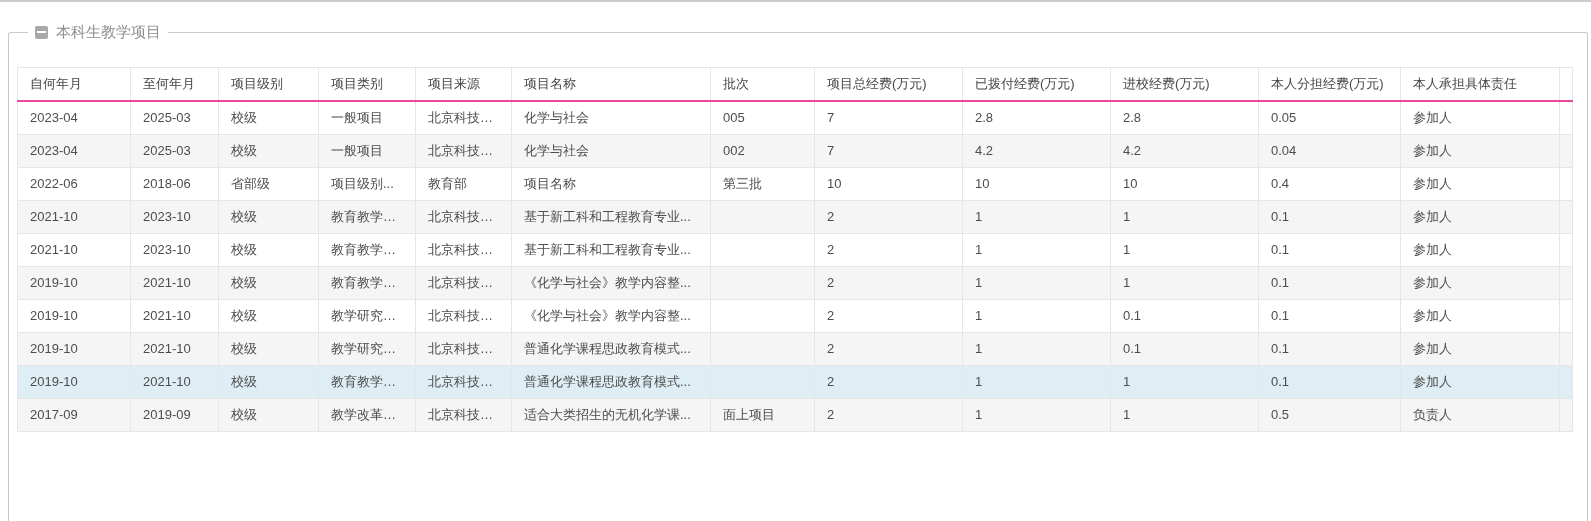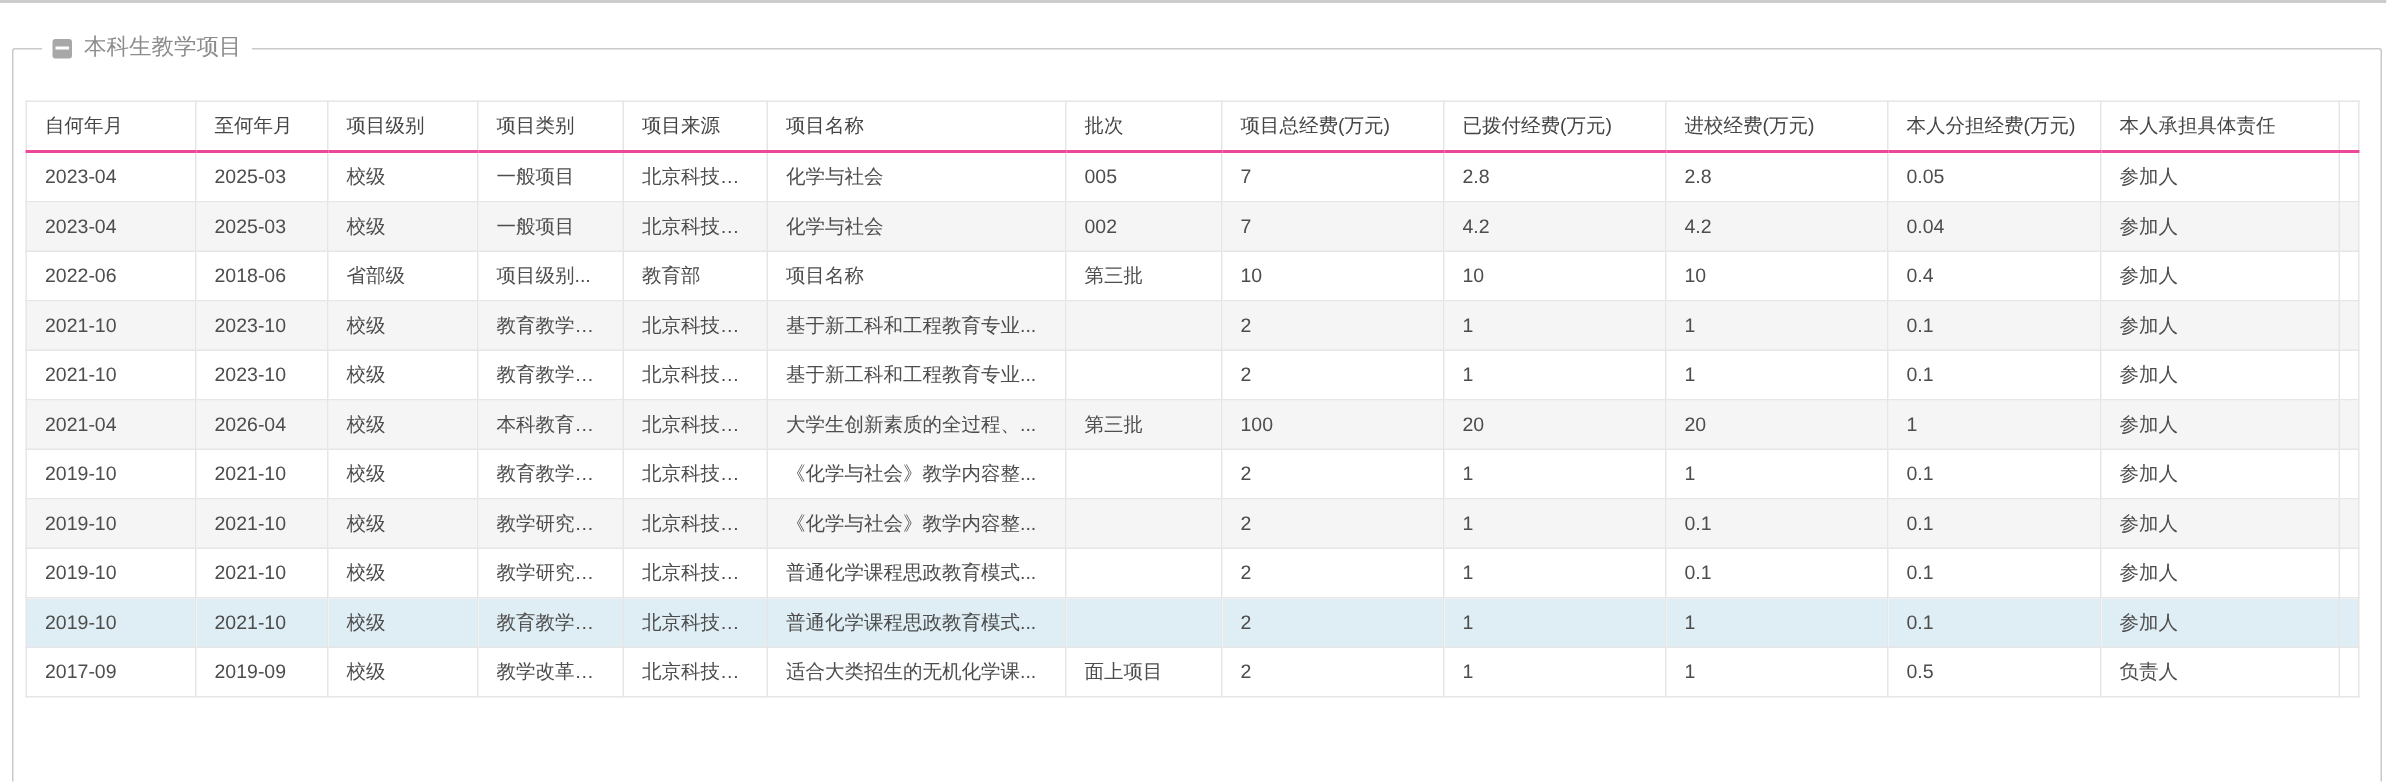--- a/index.html
+++ b/index.html
@@ -190,35 +190,20 @@
             <td>基于新工科和工程教育专业...</td>
             <td></td>
             <td>2</td>
             <td>1</td>
             <td>1</td>
             <td>0.1</td>
             <td>参加人</td>
             <td class="filler"></td>
           </tr>
           <tr>
-            <td>2021-04</td>
-            <td>2026-04</td>
-            <td>校级</td>
-            <td>本科教育教...</td>
-            <td>北京科技大学</td>
-            <td>大学生创新素质的全过程、...</td>
-            <td>第三批</td>
-            <td>100</td>
-            <td>20</td>
-            <td>20</td>
-            <td>1</td>
-            <td>参加人</td>
-            <td class="filler"></td>
-          </tr>
-          <tr>
             <td>2019-10</td>
             <td>2021-10</td>
             <td>校级</td>
             <td>教育教学改革</td>
             <td>北京科技大学</td>
             <td>《化学与社会》教学内容整...</td>
             <td></td>
             <td>2</td>
             <td>1</td>
             <td>1</td>

